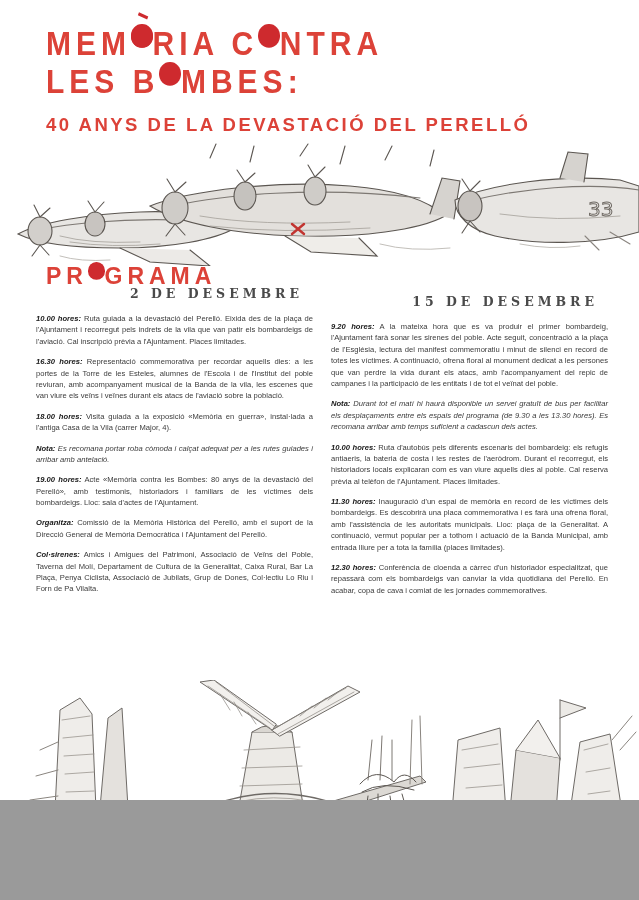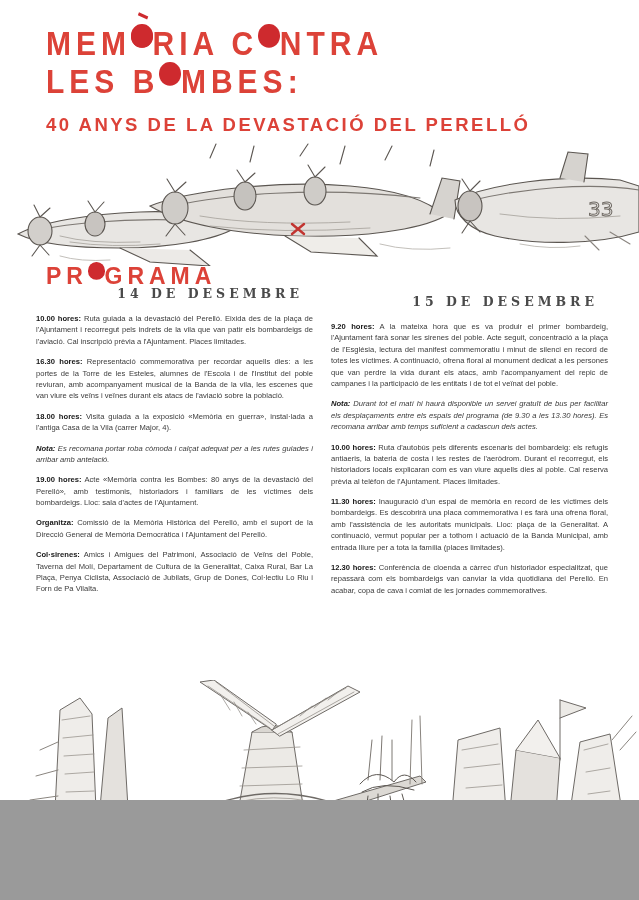--- a/index.html
+++ b/index.html
@@ -44,21 +44,21 @@
   .day-header{
     font-family:"DejaVu Serif",serif;font-weight:700;
     font-size:12.5px;letter-spacing:4px;color:#4a4a4a;
     text-align:right;padding-right:10px;margin-bottom:12px;white-space:nowrap;
   }
   .col-right .day-header{margin-top:8px;}
   .entry{
     font-size:7.6px;line-height:1.5;text-align:justify;color:#3a3a3a;
     margin-bottom:9px;
   }
-  .entry .lbl{font-weight:700;color:#171717;}
+  .entry .lbl{font-weight:700;color:#171717;font-style:italic;}
   .entry.italic{font-style:italic;}
   .entry.italic .lbl{font-style:italic;}
   .org-block{}
   
   .logos{
     position:absolute;left:0;top:830px;width:639px;height:62px;
     display:flex;justify-content:center;align-items:center;gap:26px;
   }
   .logo-item{display:flex;flex-direction:column;align-items:center;gap:3px;}
   .caption-bar{height:3px;background:#9b9b9b;border-radius:1px;}
@@ -128,21 +128,21 @@
 
       <path d="M60,120 q20,6 50,4 M380,108 q30,8 70,4 M520,108 q30,6 60,2" stroke="#b3aea8" stroke-width=".8"></path>
     </g>
   </svg>
 
   <div class="programa-heading dot-o">PR<span class="dot">O</span>GRAMA</div>
 
   <div class="columns">
 
     <div class="col col-left">
-      <div class="day-header">14 DE DESEMBRE</div>
+      <div class="day-header">2 DE DESEMBRE</div>
 
       <div class="entry">
         <span class="lbl">10.00 hores:</span>
         <span>Ruta guiada a la devastació del Perelló. Eixida des de la plaça de l'Ajuntament i recorregut pels indrets de la vila que van patir els bombardeigs de l'aviació. Cal inscripció prèvia a l'Ajuntament. Places limitades.</span>
       </div>
       <div class="entry">
         <span class="lbl">16.30 hores:</span>
         <span>Representació commemorativa per recordar aquells dies: a les portes de la Torre de les Esteles, alumnes de l'Escola i de l'Institut del poble reviuran, amb acompanyament musical de la Banda de la vila, les escenes que van viure els veïns i veïnes durant els atacs de l'aviació sobre la població.</span>
       </div>
       <div class="entry">

